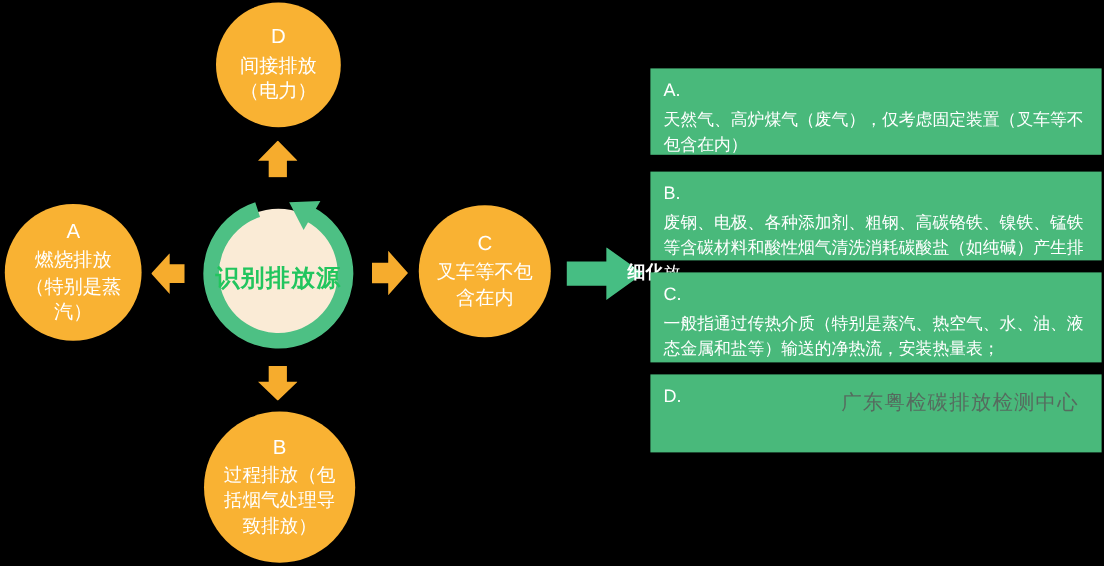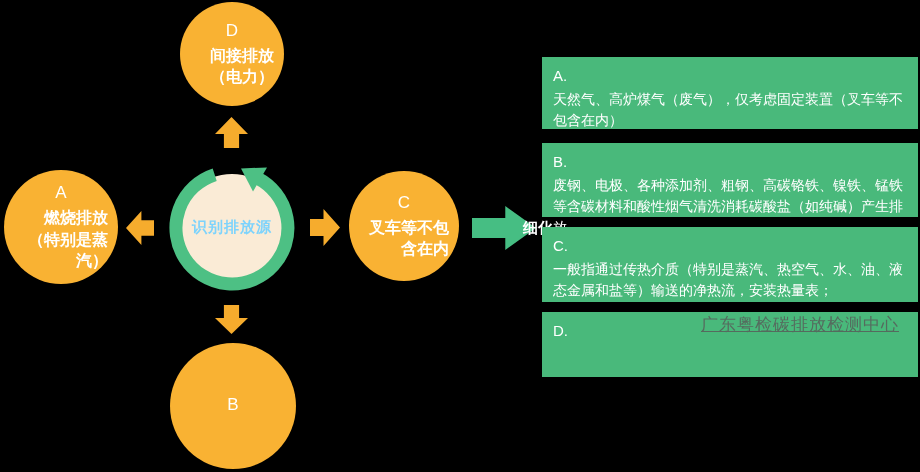--- a/index.html
+++ b/index.html
@@ -7,31 +7,31 @@
     position:relative;width:920px;height:472px;background:#000;overflow:hidden;
     font-family:"Liberation Sans","DejaVu Sans",sans-serif;
   }
   
   .node{
     position:absolute;border-radius:50%;background:#F9B233;
     display:flex;flex-direction:column;align-items:center;justify-content:center;
     color:#fff;text-align:center;line-height:1.35;
   }
   .node .letter{font-size:17px;font-weight:400;margin-bottom:2px;}
-  .node .label{font-weight:700;font-size:16px;padding:0 10px;text-align:right;}
+  .node .label{font-weight:400;font-size:16px;padding:0 10px;}
   #node-top{left:180px;top:2px;width:104px;height:104px;}
   #node-left{left:4px;top:170px;width:114px;height:114px;}
   #node-right{left:349px;top:171px;width:110px;height:110px;}
   #node-bottom{left:170px;top:343px;width:126px;height:126px;}
   #node-bottom .label{font-size:15.5px;}
   
   #center-group{position:absolute;left:162px;top:158px;width:140px;height:140px;}
   #center-label{
     position:absolute;left:0;top:60px;width:140px;text-align:center;
-    font-size:15px;font-weight:700;color:#7dd3fc;letter-spacing:1px;
+    font-size:20px;font-weight:700;color:#22c55e;letter-spacing:1px;
   }
   
   .blk{position:absolute;background:#F6AC2D;}
   #arrow-up{left:215px;top:117px;width:33px;height:31px;
     clip-path:polygon(50% 0,100% 55%,73% 55%,73% 100%,27% 100%,27% 55%,0 55%);}
   #arrow-down{left:215px;top:305px;width:33px;height:29px;
     clip-path:polygon(50% 100%,100% 45%,73% 45%,73% 0,27% 0,27% 45%,0 45%);}
   #arrow-left{left:126px;top:211px;width:28px;height:34px;
     clip-path:polygon(0 50%,55% 0,55% 27%,100% 27%,100% 73%,55% 73%,55% 100%);}
   #arrow-right{left:310px;top:209px;width:30px;height:37px;
@@ -50,22 +50,22 @@
     position:absolute;left:542px;width:376px;background:#49B97B;color:#fff;
     box-sizing:border-box;padding:8px 11px;font-size:14px;line-height:1.5;
   }
   .dbox .dletter{font-size:15px;margin-bottom:1px;}
   #dbox-a{top:57px;height:72px;}
   #dbox-b{top:143px;height:74px;}
   #dbox-c{top:227px;height:75px;}
   #dbox-d{top:312px;height:65px;}
   
   #watermark{
-    position:absolute;left:701px;top:313px;font-size:17px;letter-spacing:1px;
-    color:#57615B;opacity:.88;white-space:nowrap;z-index:5;text-decoration:underline;
+    position:absolute;left:701px;top:324px;font-size:17px;letter-spacing:1px;
+    color:#57615B;opacity:.88;white-space:nowrap;z-index:5;
   }
 </style>
 </head>
 <body>
 
 <div id="stage">
 
   <div class="node" id="node-top">
     <span class="letter">D</span>
     <span class="label">间接排放（电力）</span>
@@ -73,20 +73,21 @@
   <div class="node" id="node-left">
     <span class="letter">A</span>
     <span class="label">燃烧排放（特别是蒸汽）</span>
   </div>
   <div class="node" id="node-right">
     <span class="letter">C</span>
     <span class="label">叉车等不包含在内</span>
   </div>
   <div class="node" id="node-bottom">
     <span class="letter">B</span>
+    <span class="label">过程排放（包括烟气处理导致排放）</span>
   </div>
 
   <div id="center-group">
     <svg width="140" height="140" viewBox="0 0 140 140">
       <circle cx="70" cy="70" r="54" fill="#FAEBD6"></circle>
       <path d="M 52.7 16.7 A 56 56 0 1 0 95.4 20.1" fill="none" stroke="#4DC084" stroke-width="13" stroke-linecap="butt"></path>
       <polygon points="105,9.4 91,33.6 79,10.5" fill="#4DC084"></polygon>
     </svg>
     <div id="center-label">识别排放源</div>
   </div>

